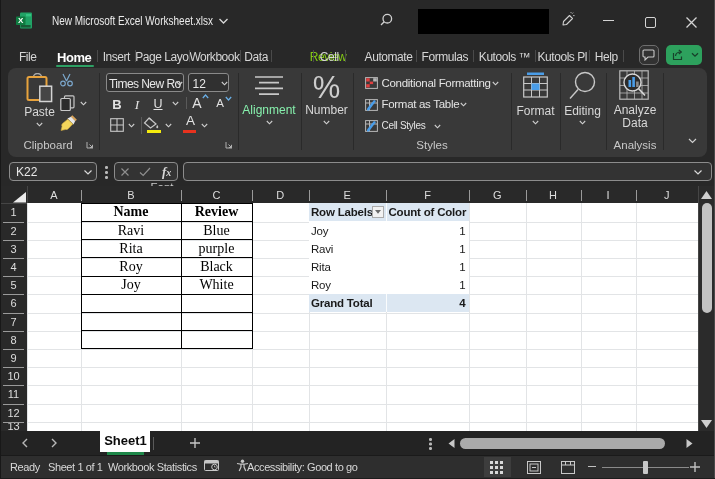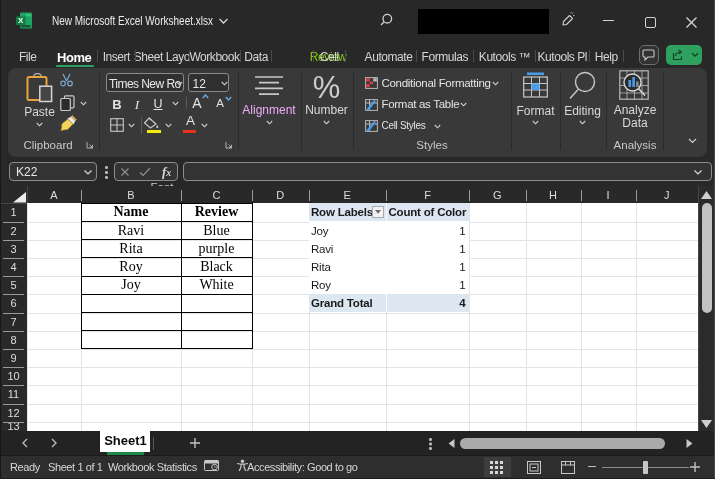--- a/index.html
+++ b/index.html
@@ -77,21 +77,21 @@
 
 <div class="abs" id="grid" style="left:0;top:186px;width:715px;height:245px;background:#fff;overflow:hidden;"></div>
 
 <div class="abs" id="tabbar" style="left:0;top:431px;width:715px;height:24px;background:#232323;"></div>
 
 <div class="abs" id="statusbar" style="left:0;top:455px;width:715px;height:24px;background:#2e2e2e;border-top:1px solid #1a1a1a;box-sizing:border-box;"></div>
 
 <div class="tx" style="left: 27.7px; top: 49.5px; transform: translateX(-50%); font-size: 12px; letter-spacing: -0.45px; color: rgb(214, 214, 214);">File</div>
     <div class="tx" style="left: 74.2px; top: 49.5px; transform: translateX(-50%); font-size: 13px; letter-spacing: -0.45px; color: rgb(255, 255, 255); font-weight: bold;">Home</div>
     <div class="tx" style="left: 116.3px; top: 49.5px; transform: translateX(-50%); font-size: 12px; letter-spacing: -0.45px; color: rgb(214, 214, 214);">Insert</div>
-    <div class="tx" style="left: 161.9px; top: 49.5px; transform: translateX(-50%); font-size: 12px; letter-spacing: -0.45px; color: rgb(214, 214, 214);">Sheet Layo</div>
+    <div class="tx" style="left: 161.9px; top: 49.5px; transform: translateX(-50%); font-size: 12px; letter-spacing: -0.45px; color: rgb(214, 214, 214);">Page Layo</div>
     <div class="tx" style="left: 214.5px; top: 49.5px; transform: translateX(-50%); font-size: 12px; letter-spacing: -0.45px; color: rgb(214, 214, 214);">Workbook</div>
     <div class="tx" style="left: 256.1px; top: 49.5px; transform: translateX(-50%); font-size: 12px; letter-spacing: -0.45px; color: rgb(214, 214, 214);">Data</div>
     <div class="tx" style="left: 292px; top: 49.5px; transform: translateX(-50%); font-size: 12px; letter-spacing: -0.45px; color: #84cc16; margin-left: 36px;">Review</div>
     <div class="tx" style="left: 329.3px; top: 49.5px; transform: translateX(-50%); font-size: 12px; letter-spacing: -0.45px; color: rgb(214, 214, 214);">Cell</div>
     <div class="tx" style="left: 388.5px; top: 49.5px; transform: translateX(-50%); font-size: 12px; letter-spacing: -0.45px; color: rgb(214, 214, 214);">Automate</div>
     <div class="tx" style="left: 444.8px; top: 49.5px; transform: translateX(-50%); font-size: 12px; letter-spacing: -0.45px; color: rgb(214, 214, 214);">Formulas</div>
     <div class="tx" style="left: 504.5px; top: 49.5px; transform: translateX(-50%); font-size: 12px; letter-spacing: -0.45px; color: rgb(214, 214, 214);">Kutools ™</div>
     <div class="tx" style="left: 562.3px; top: 49.5px; transform: translateX(-50%); font-size: 12px; letter-spacing: -0.45px; color: rgb(214, 214, 214);">Kutools Pl</div>
     <div class="tx" style="left: 606.3px; top: 49.5px; transform: translateX(-50%); font-size: 12px; letter-spacing: -0.45px; color: rgb(214, 214, 214);">Help</div>
     <div class="sep" style="left: 96.7px; top: 50px; height: 12px; background: rgb(74, 74, 74);"></div>
@@ -251,21 +251,21 @@
       <svg width="8" height="8">
         <path d="M1 1 L1 7 L7 7" stroke="#b0b0b0" fill="none"></path>
         <path d="M3.5 3.5 L6.5 6.5 M6.5 3.8 L6.5 6.5 L3.8 6.5" stroke="#b0b0b0" fill="none"></path>
       </svg>
     </div>
     <div style="position: absolute; line-height: 0; left: 255px; top: 76px;">
       <svg width="28" height="19">
         <path d="M0 1 H28 M4 6.7 H24 M0 12.4 H28 M4 18.1 H24" stroke="#c8c8c8" stroke-width="1.7"></path>
       </svg>
     </div>
-    <div class="abs" style="left: 269px; top: 103px; font-size: 12px; color: #f0abfc; transform: translateX(-50%);">Alignment</div>
+    <div class="abs" style="left: 269px; top: 103px; font-size: 12px; color: #86efac; transform: translateX(-50%);">Alignment</div>
     <div style="position: absolute; line-height: 0; left: 265.5px; top: 119.5px;">
       <svg width="7" height="5">
         <path d="M0.8 1 L3.5 3.8 L6.2 1" stroke="#cfcfcf" stroke-width="1.1" fill="none"></path>
       </svg>
     </div>
     <div class="abs" style="left: 326.5px; top: 70px; font-size: 31px; color: rgb(205, 205, 205); font-weight: 400; transform: translateX(-50%);">%</div>
     <div class="abs" style="left: 326.5px; top: 103px; font-size: 12px; color: rgb(216, 216, 216); transform: translateX(-50%);">Number</div>
     <div style="position: absolute; line-height: 0; left: 323px; top: 119.5px;">
       <svg width="7" height="5">
         <path d="M0.8 1 L3.5 3.8 L6.2 1" stroke="#cfcfcf" stroke-width="1.1" fill="none"></path>

